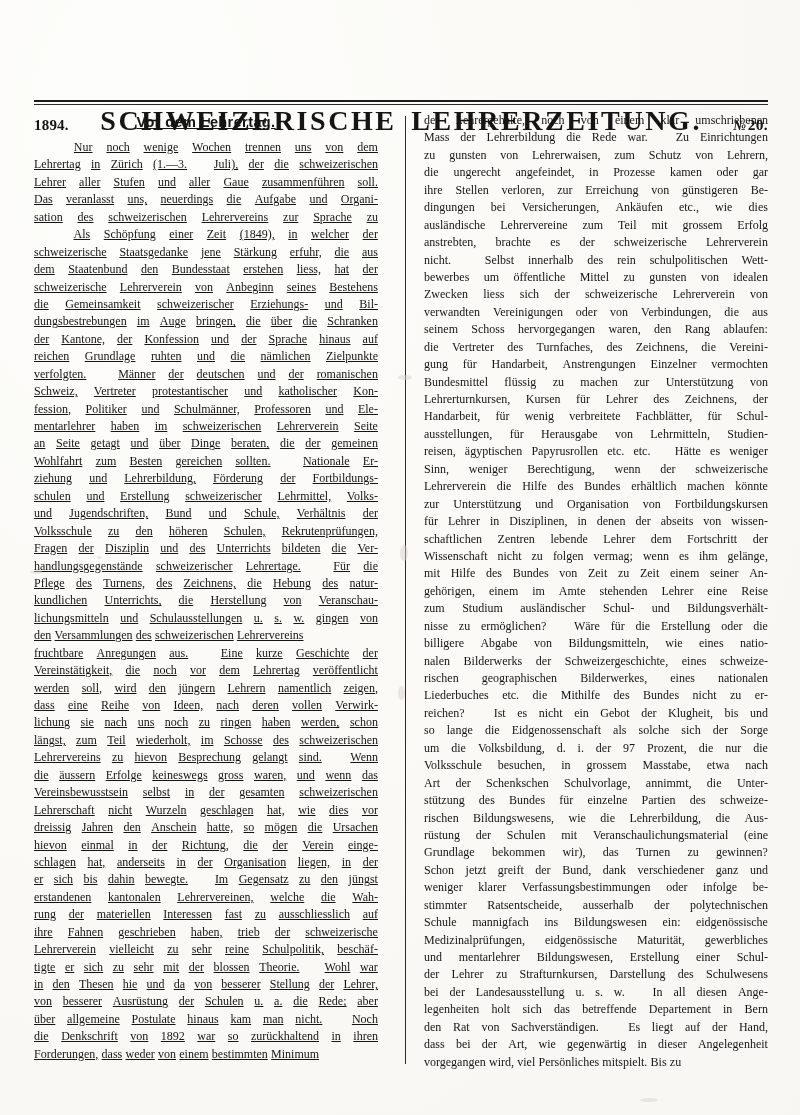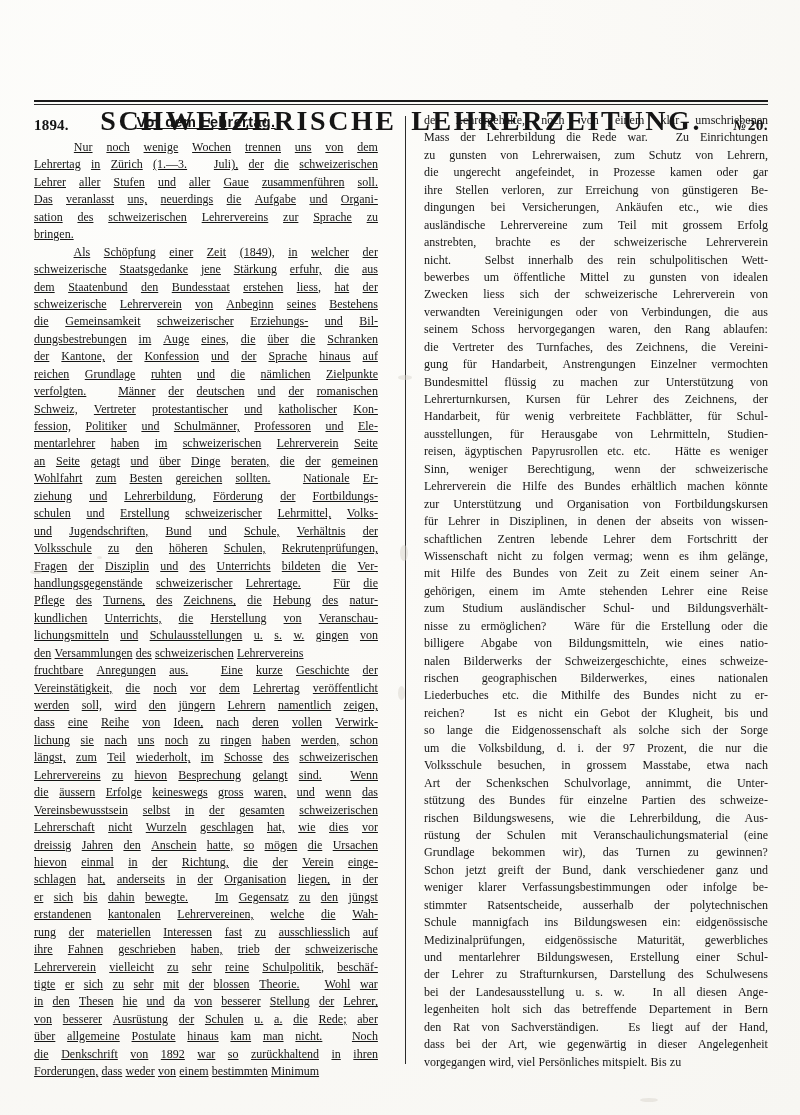--- a/index.html
+++ b/index.html
@@ -226,23 +226,20 @@
           </div>
           <div class="ln j">
             <span>sation</span>
             <span>des</span>
             <span>schweizerischen</span>
             <span>Lehrervereins</span>
             <span>zur</span>
             <span>Sprache</span>
             <span>zu</span>
           </div>
-          <div class="ln r">
-            <span>bringen.</span>
-          </div>
           <div class="ln j">
             <span class="indent"></span>
             <span>Als</span>
             <span>Schöpfung</span>
             <span>einer</span>
             <span>Zeit</span>
             <span>(1849),</span>
             <span>in</span>
             <span>welcher</span>
             <span>der</span>
@@ -279,21 +276,21 @@
             <span>Gemeinsamkeit</span>
             <span>schweizerischer</span>
             <span>Erziehungs-</span>
             <span>und</span>
             <span>Bil-</span>
           </div>
           <div class="ln j">
             <span>dungsbestrebungen</span>
             <span>im</span>
             <span>Auge</span>
-            <span>eines,</span>
+            <span>bringen,</span>
             <span>die</span>
             <span>über</span>
             <span>die</span>
             <span>Schranken</span>
           </div>
           <div class="ln j">
             <span>der</span>
             <span>Kantone,</span>
             <span>der</span>
             <span>Konfession</span>

